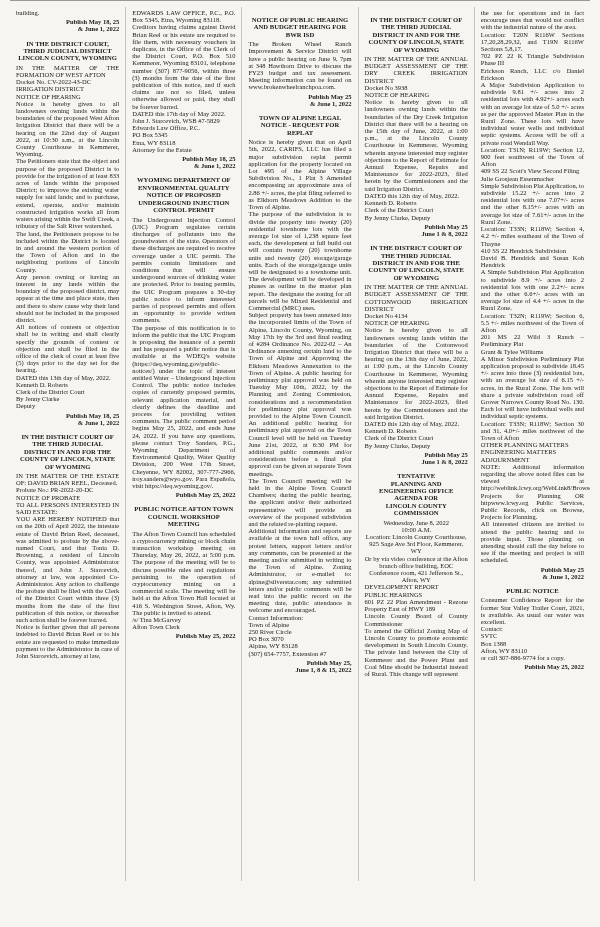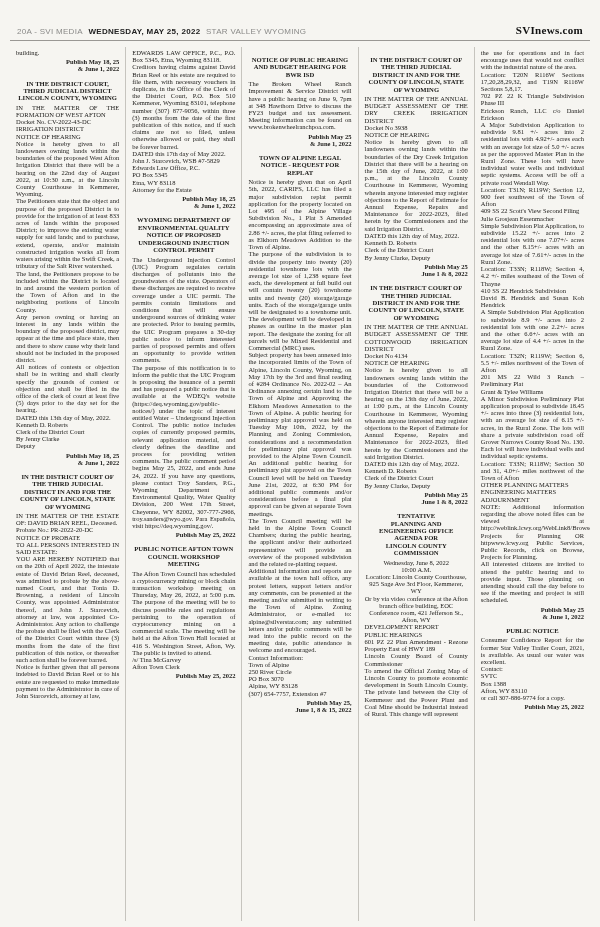--- a/index.html
+++ b/index.html
@@ -47,28 +47,20 @@
   .publish {
     font-weight: 700; text-align: right;
     white-space: pre-line;
     margin: 2px 0 4px 0;
   }
 </style>
 </head>
 <body>
 
 <div class="page">
-  <div class="masthead">
-    <div class="left">
-      <span class="muted">20A - SVI MEDIA</span>
-      <span class="strong-dark">WEDNESDAY, MAY 25, 2022</span>
-      <span class="muted">STAR VALLEY WYOMING</span>
-    </div>
-    <div class="site">SVInews.com</div>
-  </div>
   <div class="head-rule"></div>
   <div class="columns" id="columns">
       <div class="col">
         <div class="blk lineblk">building.</div>
         <div class="blk publish">Publish May 18, 25
 &amp; June 1, 2022</div>
         <div class="blk heading" style="white-space: pre-line;">IN THE DISTRICT COURT, THIRD JUDICIAL DISTRICT LINCOLN COUNTY, WYOMING</div>
         <div class="blk para">IN THE MATTER OF THE FORMATION OF WEST AFTON</div>
         <div class="blk lineblk">Docket No. CV-2022-43-DC</div>
         <div class="blk lineblk">IRRIGATION DISTRICT</div>

